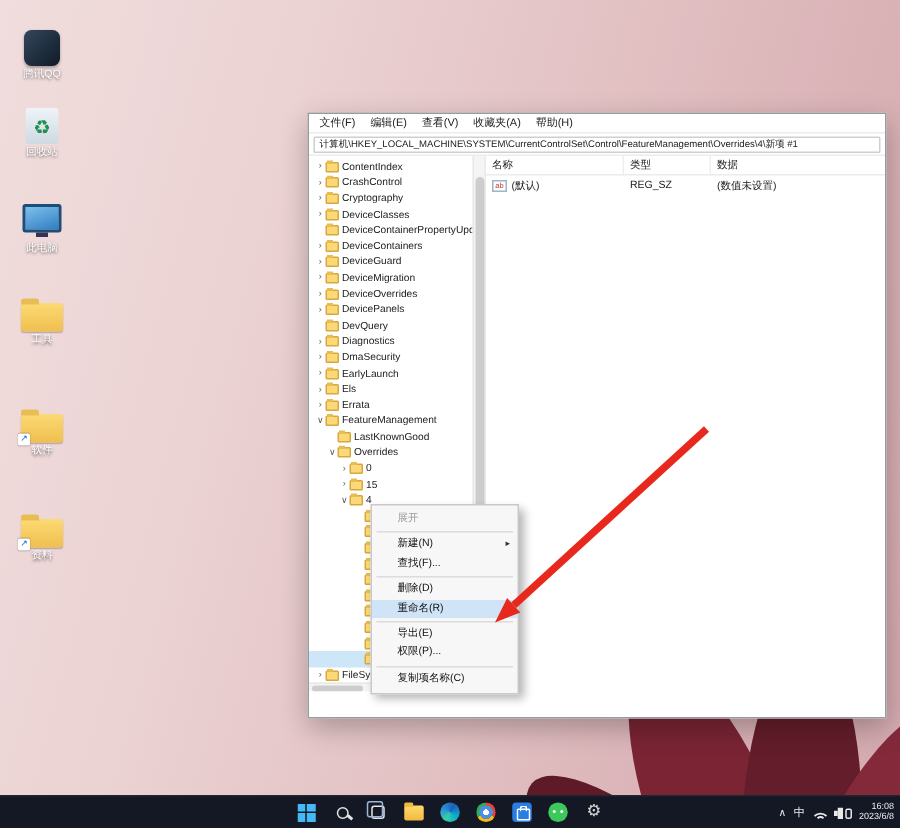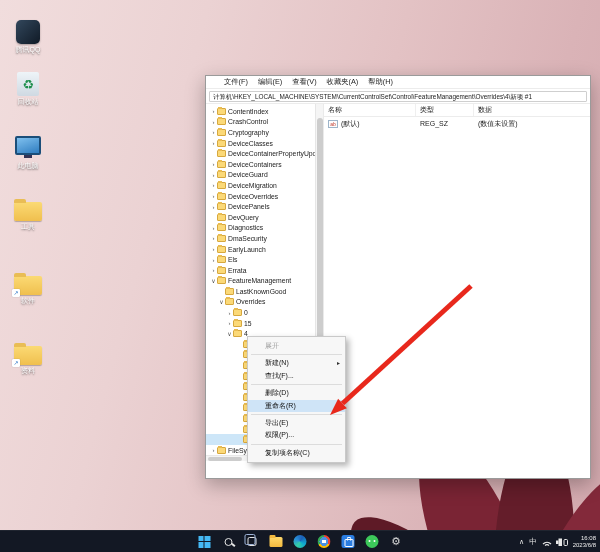--- a/index.html
+++ b/index.html
@@ -28,21 +28,21 @@
   .rwin { position:absolute; left:205px; top:75px; width:386px; height:404px; background:#fff;
     border:1px solid #9a9a9a; box-shadow:0 6px 18px rgba(0,0,0,.28); z-index:10; font-size:7px; color:#222; }
   .tbar { height:17px; display:flex; align-items:center; padding:0 4px; background:#fff; }
   .regico { width:9px; height:9px; border-radius:1px; background:linear-gradient(135deg,#79b6e8 50%,#2c67a8 50%); margin-right:4px; flex:none; }
   .ttxt { font-size:8px; color:#111; flex:1; white-space:nowrap; overflow:hidden; }
   .wbtns { display:flex; align-items:center; gap:10px; padding-right:2px; }
   .wmin { width:7px; height:1px; background:#333; display:inline-block; }
   .wmax { width:6px; height:6px; border:1px solid #333; display:inline-block; }
   .wclose { font-size:8px; color:#333; line-height:1; }
 
-  .mbar { height:13px; display:flex; align-items:center; gap:2px; padding:0 14px; border-bottom:1px solid #ececec; }
+  .mbar { height:13px; display:flex; align-items:center; gap:2px; padding:0 3px; border-bottom:1px solid #ececec; }
   .mitem { font-size:7.3px; padding:1px 4px; color:#222; cursor:default; }
   .abar { height:15px; padding:1px 3px; border-bottom:1px solid #ececec; display:flex; align-items:center; }
   .abox { flex:1; height:11px; border:1px solid #cfcfcf; border-radius:1px; font-size:6.4px; line-height:9px; padding:0 3px; white-space:nowrap; overflow:hidden; color:#222; background:#fff; }
 
   .wbody { display:flex; height:357px; }
   .tpane { width:110px; position:relative; border-right:1px solid #e6e6e6; overflow:hidden; padding-top:2px; background:#fff; }
   .trow { height:10.6px; display:flex; align-items:center; white-space:nowrap; overflow:hidden; }
   .trow.sel { background:#cde6f8; }
   .l1 { padding-left:4px; } .l2 { padding-left:12px; } .l3 { padding-left:20px; } .l4 { padding-left:30px; }
   .chev { width:7px; flex:none; font-size:6px; color:#555; text-align:center; line-height:1; }

